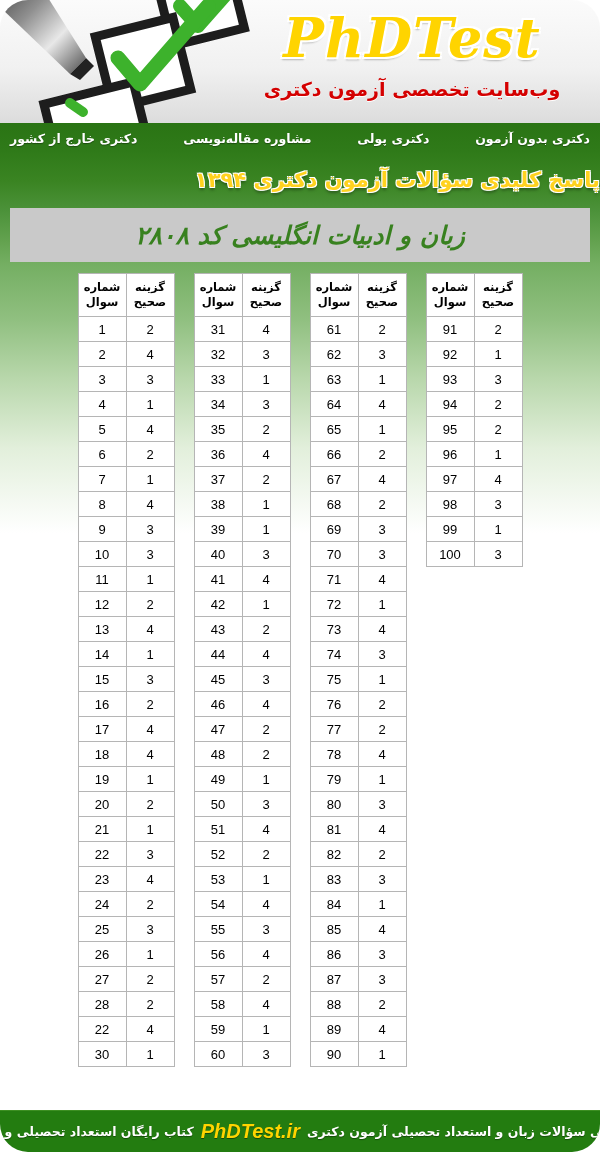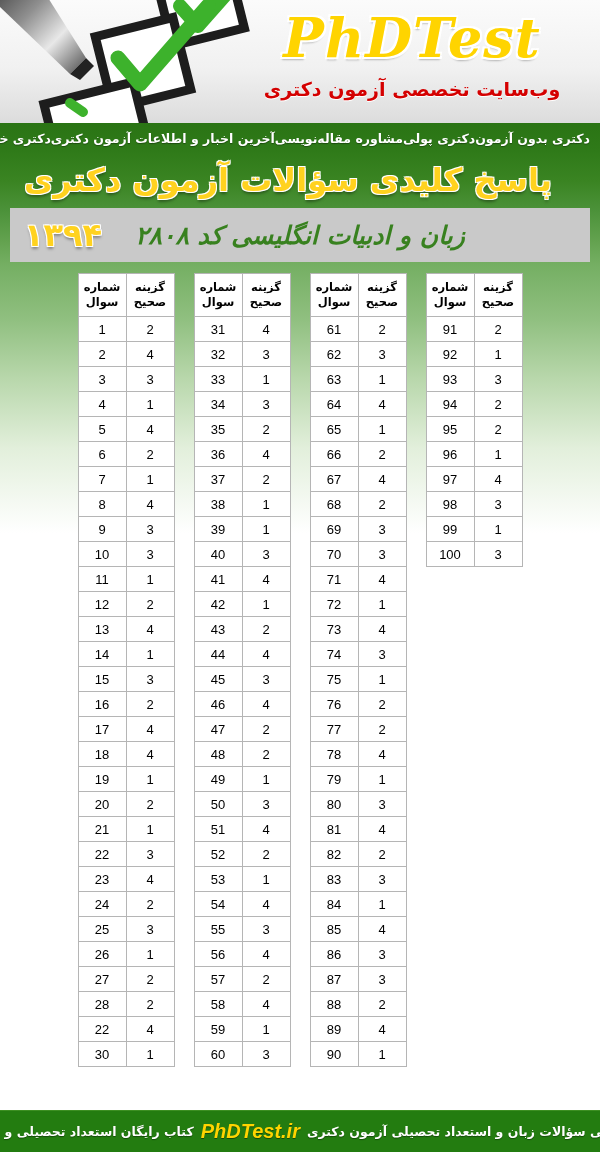--- a/index.html
+++ b/index.html
@@ -1,21 +1,21 @@
 <!DOCTYPE html>
 <html lang="fa"><head>
 <meta charset="utf-8">
 <style>
   * { margin:0; padding:0; box-sizing:border-box; }
   html,body { width:600px; }
   body {
     font-family: "DejaVu Sans", sans-serif;
     width:600px; height:1152px; overflow:hidden; background:#fff;
   }
-  .page { width:600px; height:1152px; position:relative; overflow:hidden; }
+  .page { width:600px; height:1152px; position:relative; overflow:hidden;border-radius:28px; }
 
   
   .banner {
     height:123px; position:relative; overflow:hidden;
     background: linear-gradient(180deg, #fbfbfb 0%, #f1f1f1 55%, #dcdcdc 100%);
   }
   .banner svg { position:absolute; left:0; top:0; }
   .brand { position:absolute; right:28px; top:6px; width:320px; text-align:center; }
   .logo {
     font-family:"DejaVu Serif", serif; font-style:italic; font-weight:bold;
@@ -38,25 +38,24 @@
   }
   .topnav {
     direction:rtl; height:30px; display:flex; align-items:center;
     justify-content:space-between; padding:0 10px;
   }
   .topnav .nav-item {
     color:#ffffff; font-size:12.5px; font-weight:bold; white-space:nowrap;
     cursor:pointer; text-shadow:0 1px 1px rgba(0,0,0,.35);
   }
   .page-title {
-    direction:rtl; text-align:left; height:55px; line-height:55px;
-    font-size:32px; font-weight:bold; color:#ffd21f;
+    direction:rtl; text-align:right; height:55px; line-height:55px;
+    font-size:21px; font-weight:bold; color:#ffd21f;
     text-shadow:-1px -1px 0 #fff, 1px -1px 0 #fff, -1px 1px 0 #fff, 1px 1px 0 #fff,
                 0 3px 3px rgba(0,0,0,.35);
-    padding-left:24px;
   }
   .subject-bar {
     direction:rtl; margin:0 10px; height:54px; background:#c9c9c9;
     display:flex; align-items:center; justify-content:center;
   }
   .subject-bar .subject-text {
     color:#38811f; font-size:25px; font-weight:bold; font-style:italic;
   }
 
   
@@ -128,21 +127,20 @@
       <div class="logo">PhDTest</div>
       <div class="tagline">وب‌سایت تخصصی آزمون دکتری</div>
     </div>
   </header>
 
   <div class="content-bg">
     <nav class="topnav" id="topnav">
         <span class="nav-item">دکتری بدون آزمون</span>
         <span class="nav-item">دکتری پولی</span>
         <span class="nav-item">مشاوره مقاله‌نویسی</span>
-        <span class="nav-item">آخرین اخبار و اطلاعات آزمون دکتری</span>
         <span class="nav-item">دکتری خارج از کشور</span>
       </nav>
 
     <h1 class="page-title">پاسخ کلیدی سؤالات آزمون دکتری ۱۳۹۴</h1>
 
     <div class="subject-bar">
       <span class="subject-text">زبان و ادبیات انگلیسی کد ۲۸۰۸</span>
     </div>
 
     <main class="tables" id="tables">

